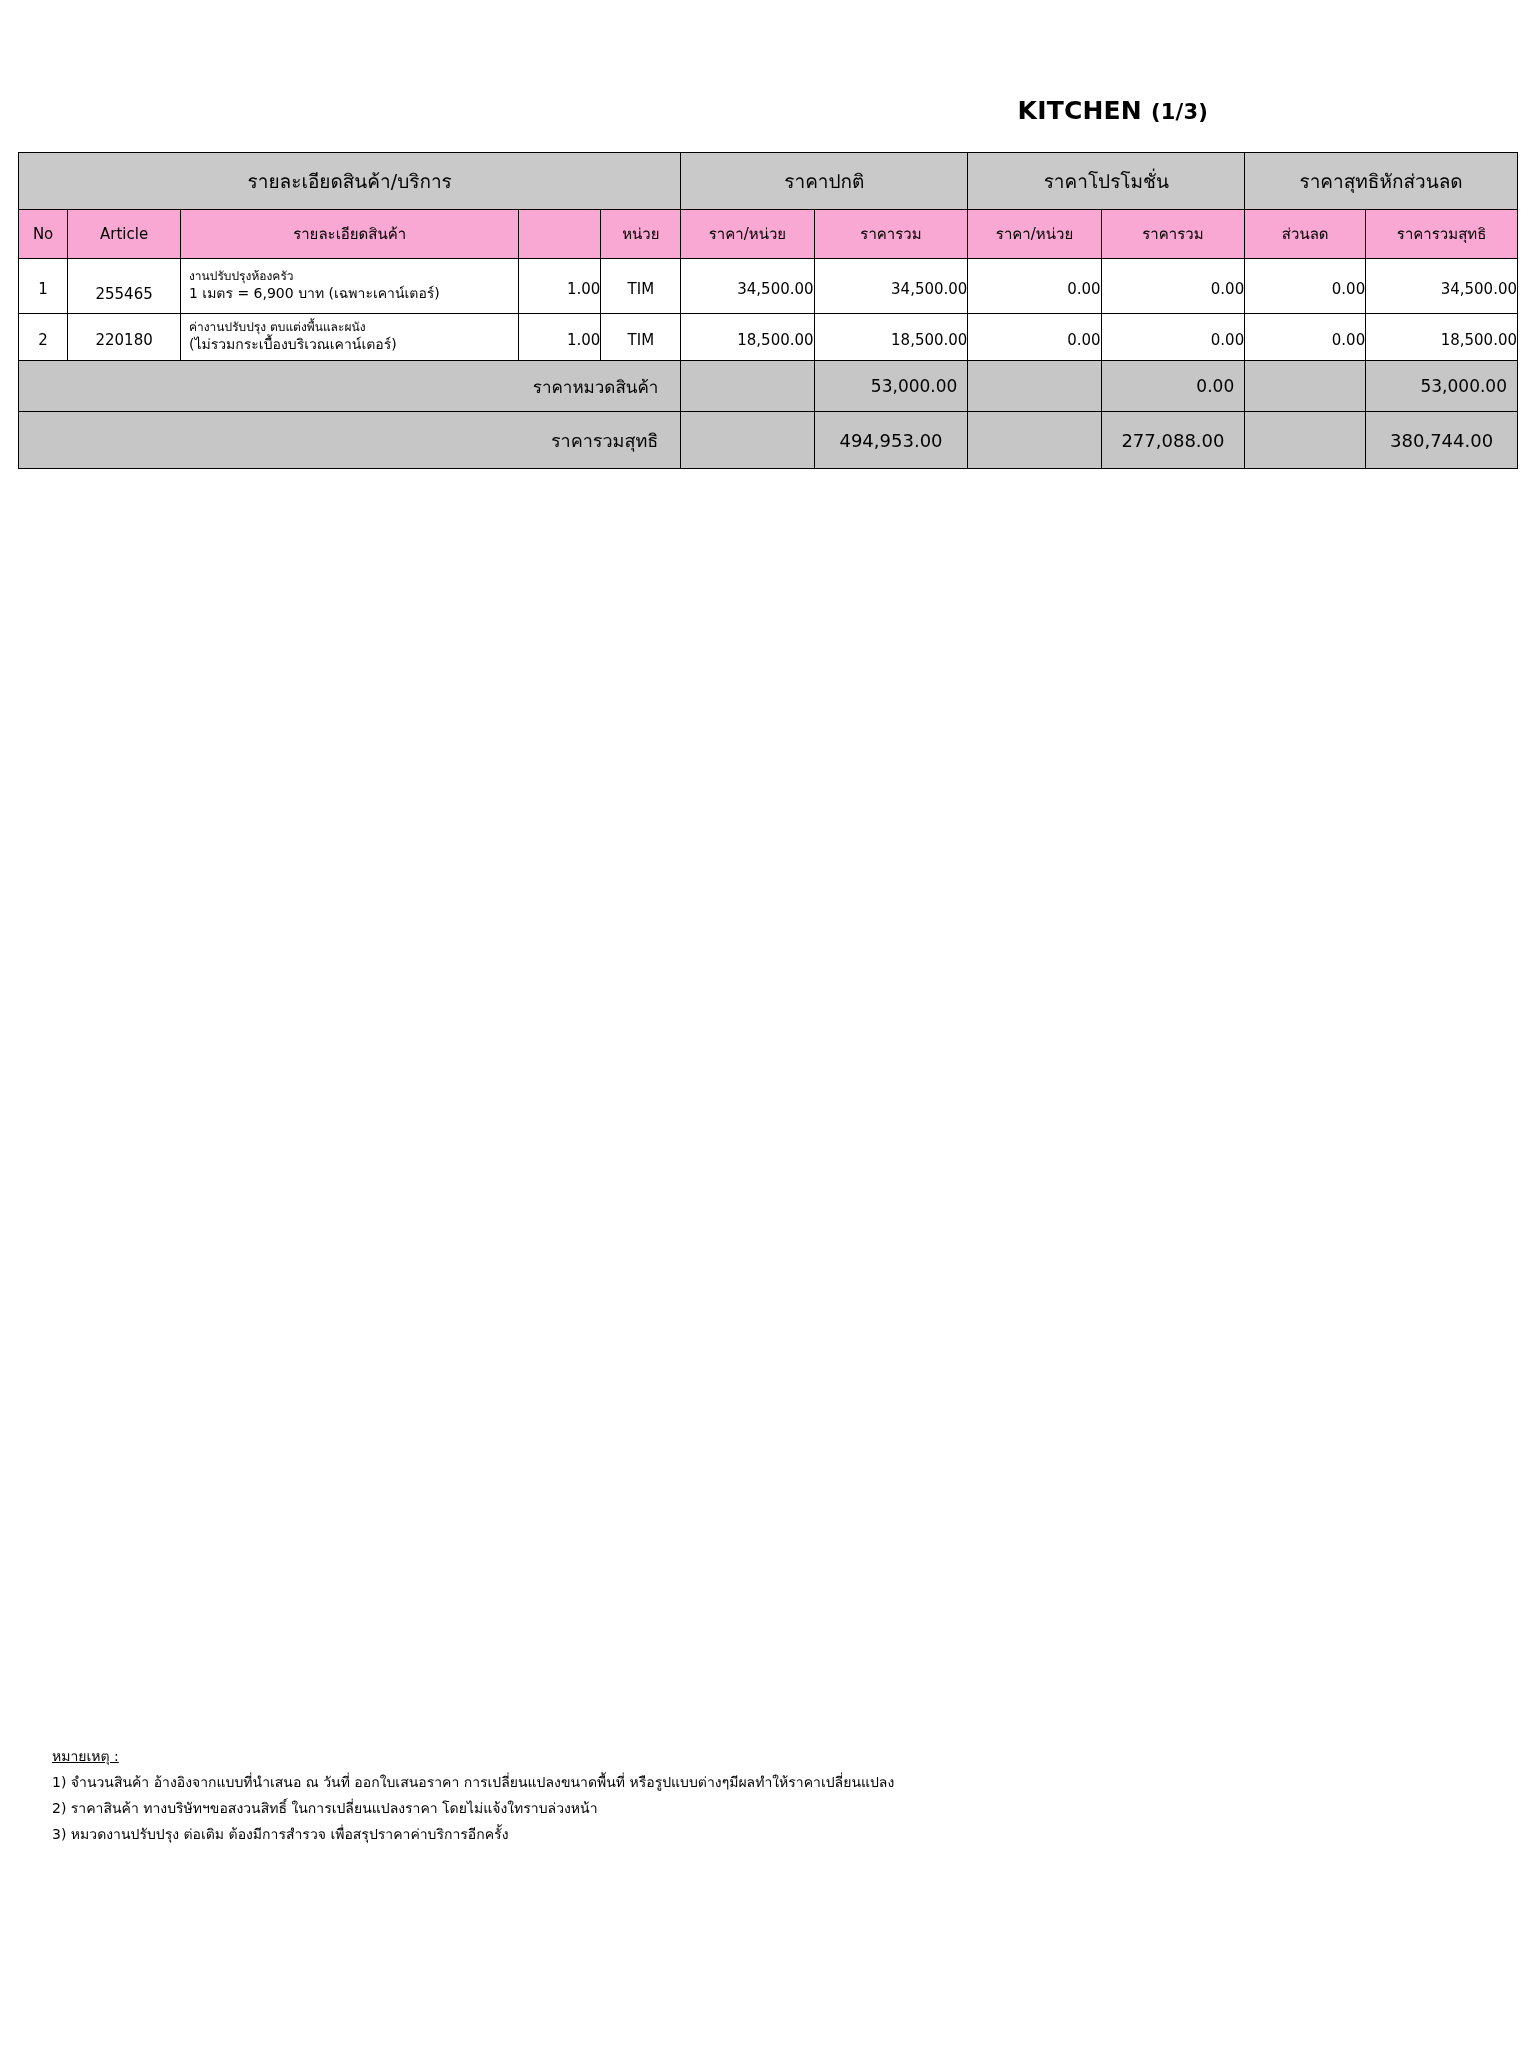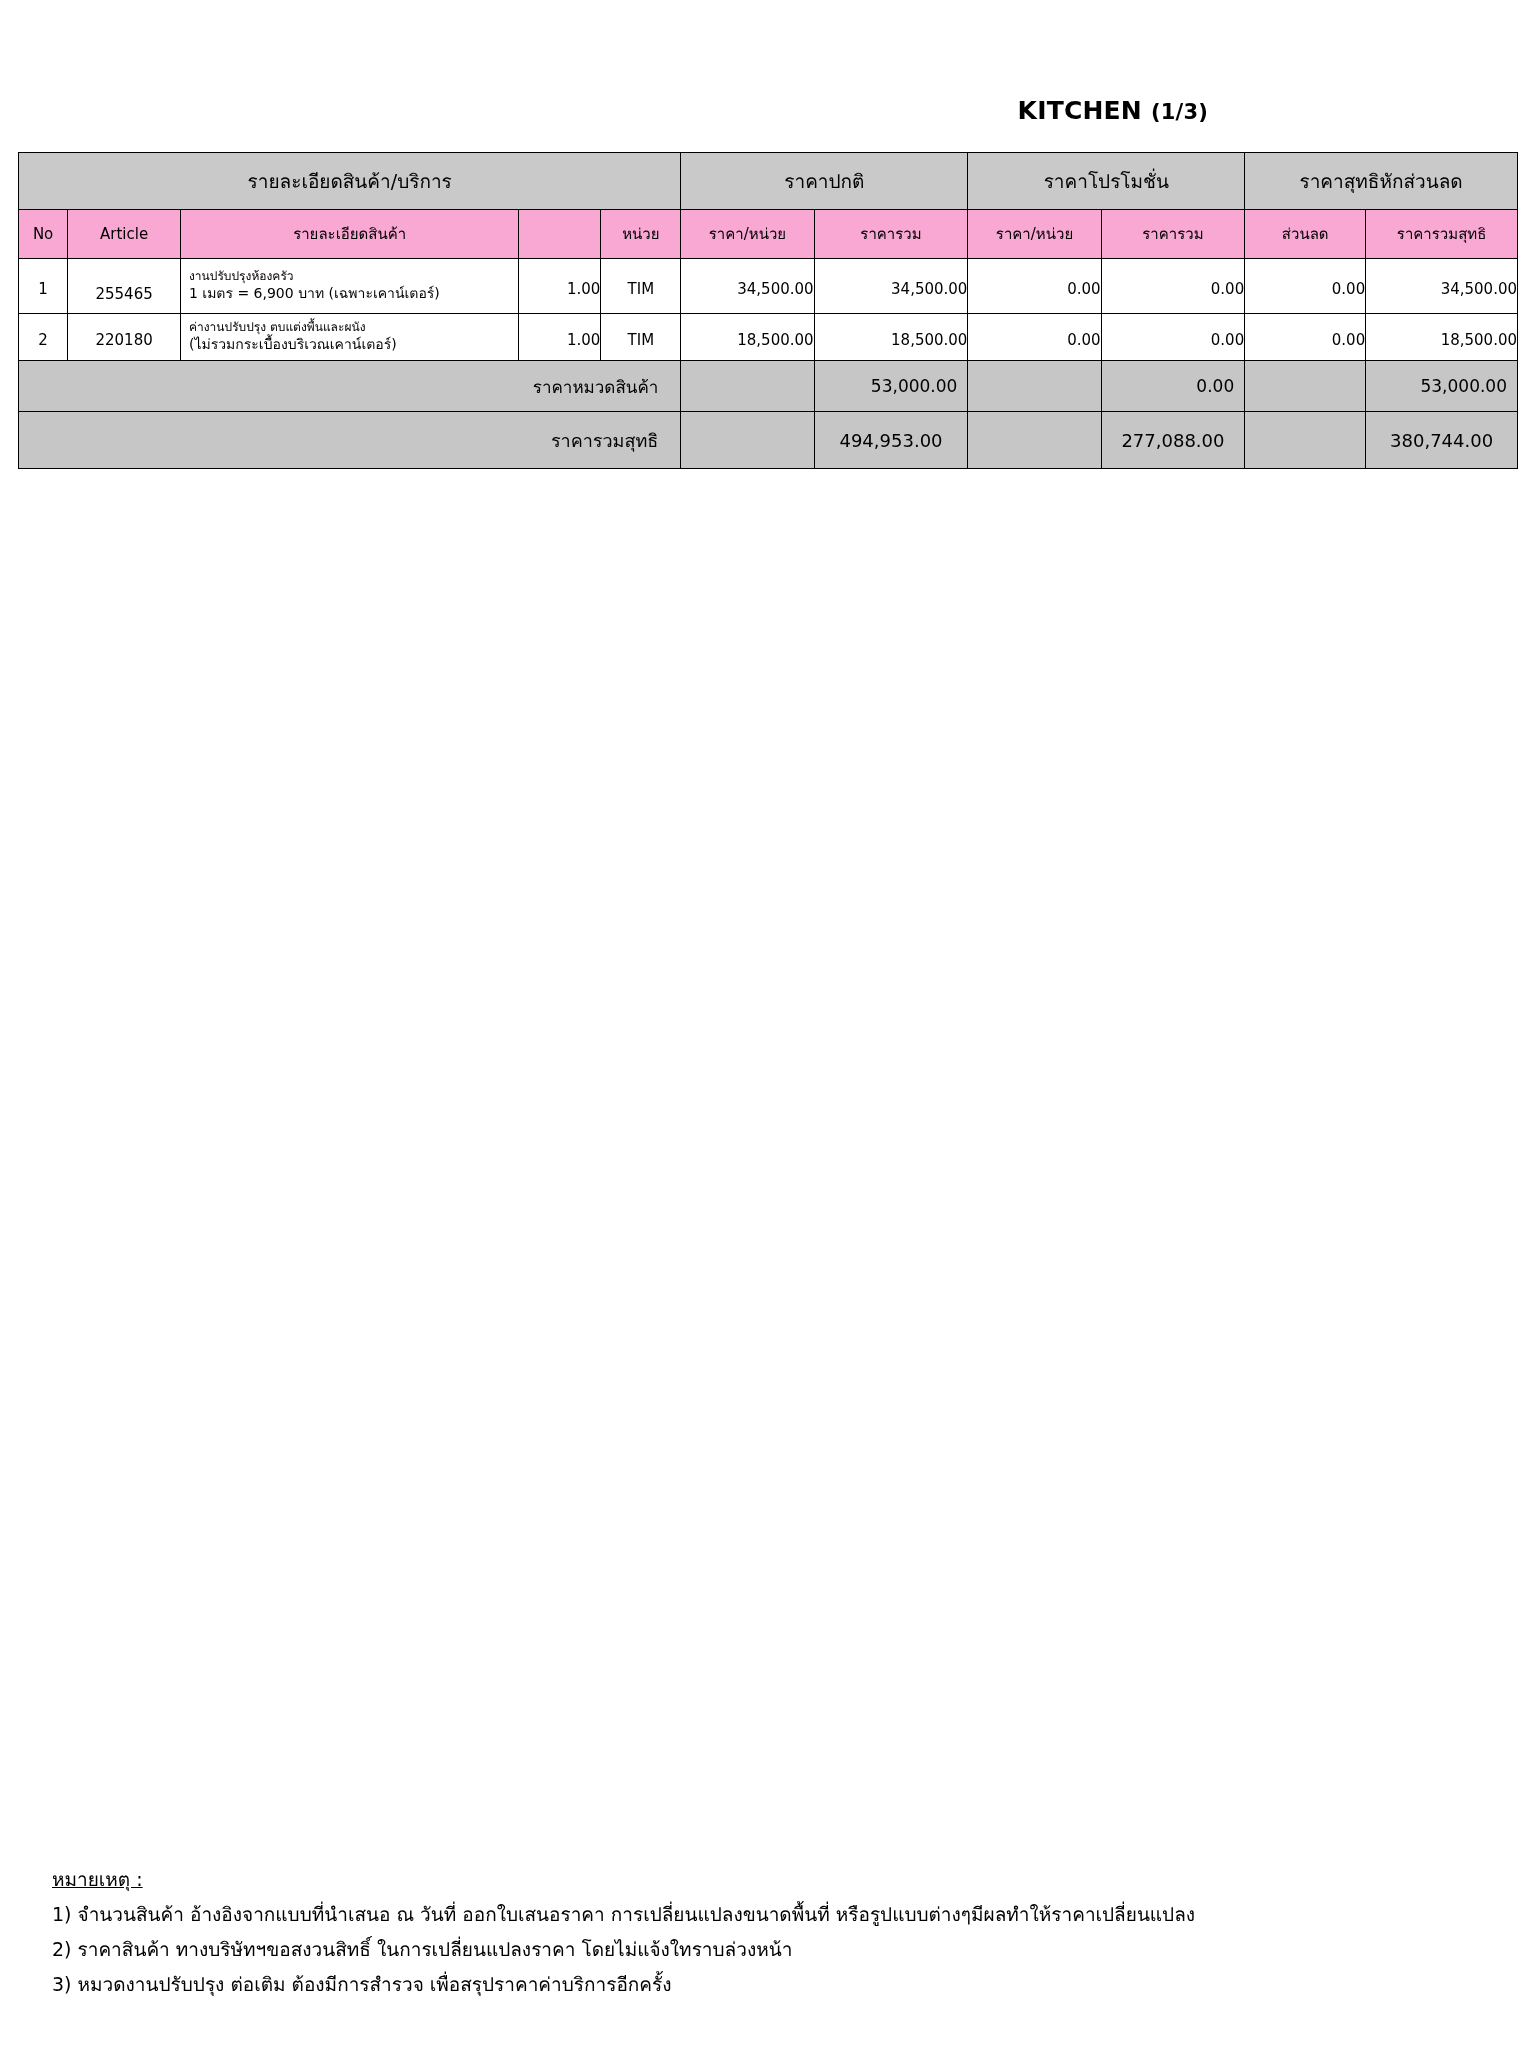--- a/index.html
+++ b/index.html
@@ -104,22 +104,22 @@
     padding-right: 22px;
   }
   .grandrow .val {
     text-align: center;
     padding-right: 0;
   }
   .blank-cell { background: #c6c6c6; }
   .notes {
     position: absolute;
     left: 52px;
-    top: 1862px;
-    font-size: 19px;
+    top: 1744px;
+    font-size: 14px;
     line-height: 1.85;
   }
   .notes .notes-title {
     text-decoration: underline;
     font-weight: normal;
   }
   .notes .note-line {
     white-space: nowrap;
   }
   .v-top { vertical-align: top; }

